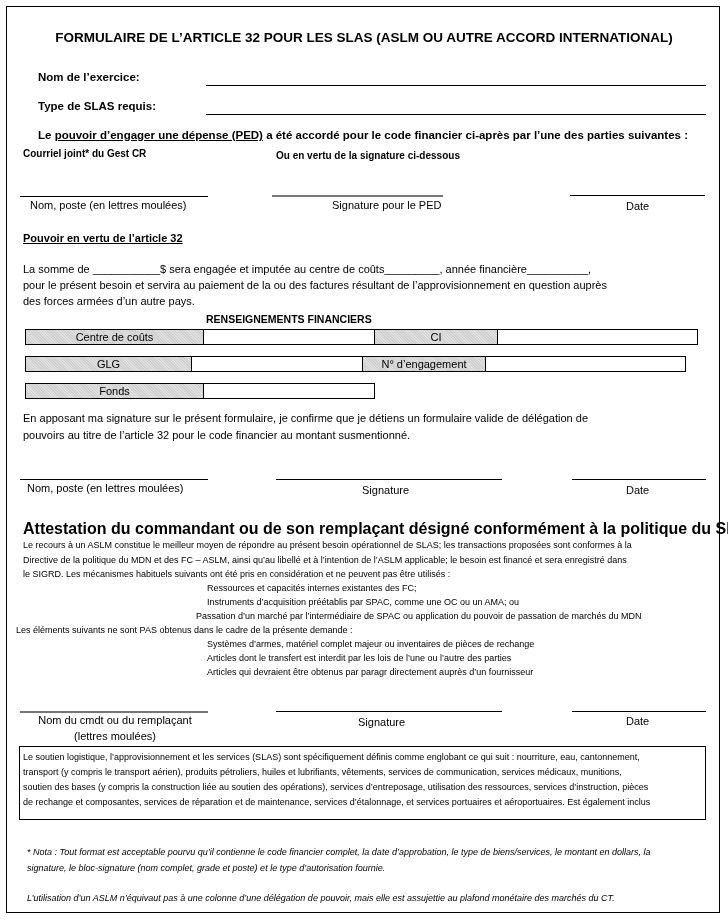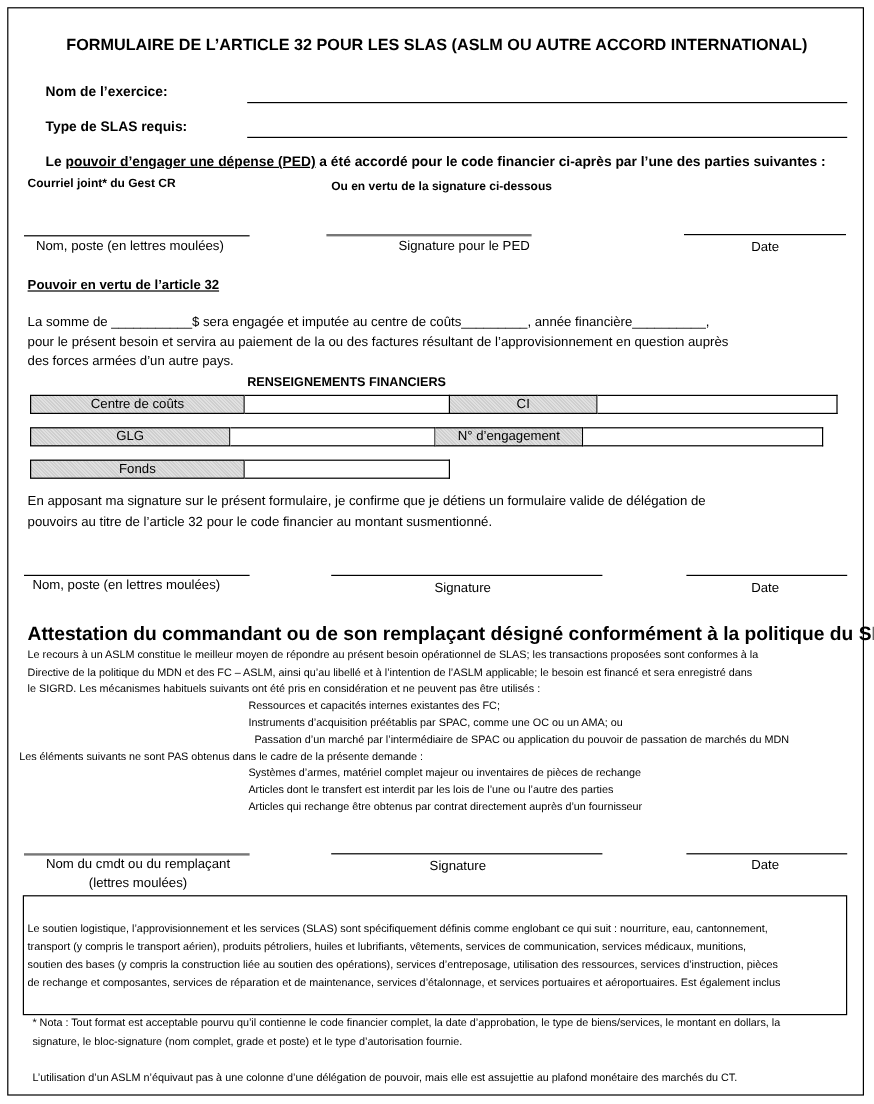--- a/index.html
+++ b/index.html
@@ -16,23 +16,23 @@
   .t9 { font-size:9px; }
   .u { text-decoration:underline; }
   .b { font-weight:bold; }
   .center { text-align:center; }
   .fin-row { position:absolute; height:16px; display:flex; }
   .fin-lbl { background:#d6d6d6;
              background-image:repeating-linear-gradient(45deg,#cfcfcf 0 1px,#e0e0e0 1px 2px);
              border:1px solid #000; box-sizing:border-box; height:16px; font-size:11px;
              text-align:center; line-height:14px; }
   .fin-val { background:#fff; border:1px solid #000; border-left:none; box-sizing:border-box; height:16px; }
-  .box { position:absolute; left:19px; top:746px; width:687px; height:100px; border:1px solid #000;
-         box-sizing:border-box; padding:20px 3px; font-size:9px; line-height:15px; }
-  .ital { font-size:9px; line-height:17px; }
+  .box { position:absolute; left:19px; top:746px; width:687px; height:74px; border:1px solid #000;
+         box-sizing:border-box; padding:3px 3px; font-size:9px; line-height:15px; }
+  .ital { font-style:italic; font-size:9px; line-height:17px; }
 </style>
 </head>
 <body>
 
 <div class="frame"></div>
 
 <div class="abs title">FORMULAIRE DE L’ARTICLE 32 POUR LES SLAS (ASLM OU AUTRE ACCORD INTERNATIONAL)</div>
 
 <div class="abs lbl" style="left:23px;top:71px;">Nom de l’exercice:</div>
 <div class="hline" style="left:206px;top:85px;width:500px;"></div>
@@ -85,25 +85,25 @@
 <div class="abs t11" style="left:362px;top:484px;">Signature</div>
 <div class="abs t11" style="left:626px;top:484px;">Date</div>
 
 <div class="abs b" style="left:23px;top:520px;font-size:16px;">Attestation du commandant ou de son remplaçant désigné conformément à la politique du SMA(Mat) sur les ASLM (paragr. 15) :</div>
 <div class="abs t9" style="left:23px;top:540px;">Le recours à un ASLM constitue le meilleur moyen de répondre au présent besoin opérationnel de SLAS; les transactions proposées sont conformes à la</div>
 <div class="abs t9" style="left:23px;top:555px;">Directive de la politique du MDN et des FC – ASLM, ainsi qu’au libellé et à l’intention de l’ASLM applicable; le besoin est financé et sera enregistré dans</div>
 <div class="abs t9" style="left:23px;top:569px;">le SIGRD. Les mécanismes habituels suivants ont été pris en considération et ne peuvent pas être utilisés :</div>
 
 <div class="abs t9" style="left:207px;top:583px;">Ressources et capacités internes existantes des FC;</div>
 <div class="abs t9" style="left:207px;top:597px;">Instruments d’acquisition préétablis par SPAC, comme une OC ou un AMA; ou</div>
-<div class="abs t9" style="left:212px;top:611px;">Passation d’un marché par l’intermédiaire de SPAC ou application du pouvoir de passation de marchés du MDN</div>
+<div class="abs t9" style="left:196px;top:611px;">Passation d’un marché par l’intermédiaire de SPAC ou application du pouvoir de passation de marchés du MDN</div>
 <div class="abs t9" style="left:16px;top:625px;">Les éléments suivants ne sont PAS obtenus dans le cadre de la présente demande :</div>
 <div class="abs t9" style="left:207px;top:639px;">Systèmes d’armes, matériel complet majeur ou inventaires de pièces de rechange</div>
 <div class="abs t9" style="left:207px;top:653px;">Articles dont le transfert est interdit par les lois de l’une ou l’autre des parties</div>
-<div class="abs t9" style="left:207px;top:667px;">Articles qui rechange être obtenus par contrat directement auprès d’un fournisseur</div>
+<div class="abs t9" style="left:207px;top:667px;">Articles qui devraient être obtenus par paragr directement auprès d’un fournisseur</div>
 
 <div class="hline grey" style="left:20px;top:711px;width:188px;"></div>
 <div class="hline" style="left:276px;top:711px;width:226px;"></div>
 <div class="hline" style="left:572px;top:711px;width:134px;"></div>
 <div class="abs t11 center" style="left:20px;top:714px;width:190px;">Nom du cmdt ou du remplaçant</div>
 <div class="abs t11 center" style="left:20px;top:730px;width:190px;">(lettres moulées)</div>
 <div class="abs t11" style="left:358px;top:716px;">Signature</div>
 <div class="abs t11" style="left:626px;top:715px;">Date</div>
 
 <div class="box">

